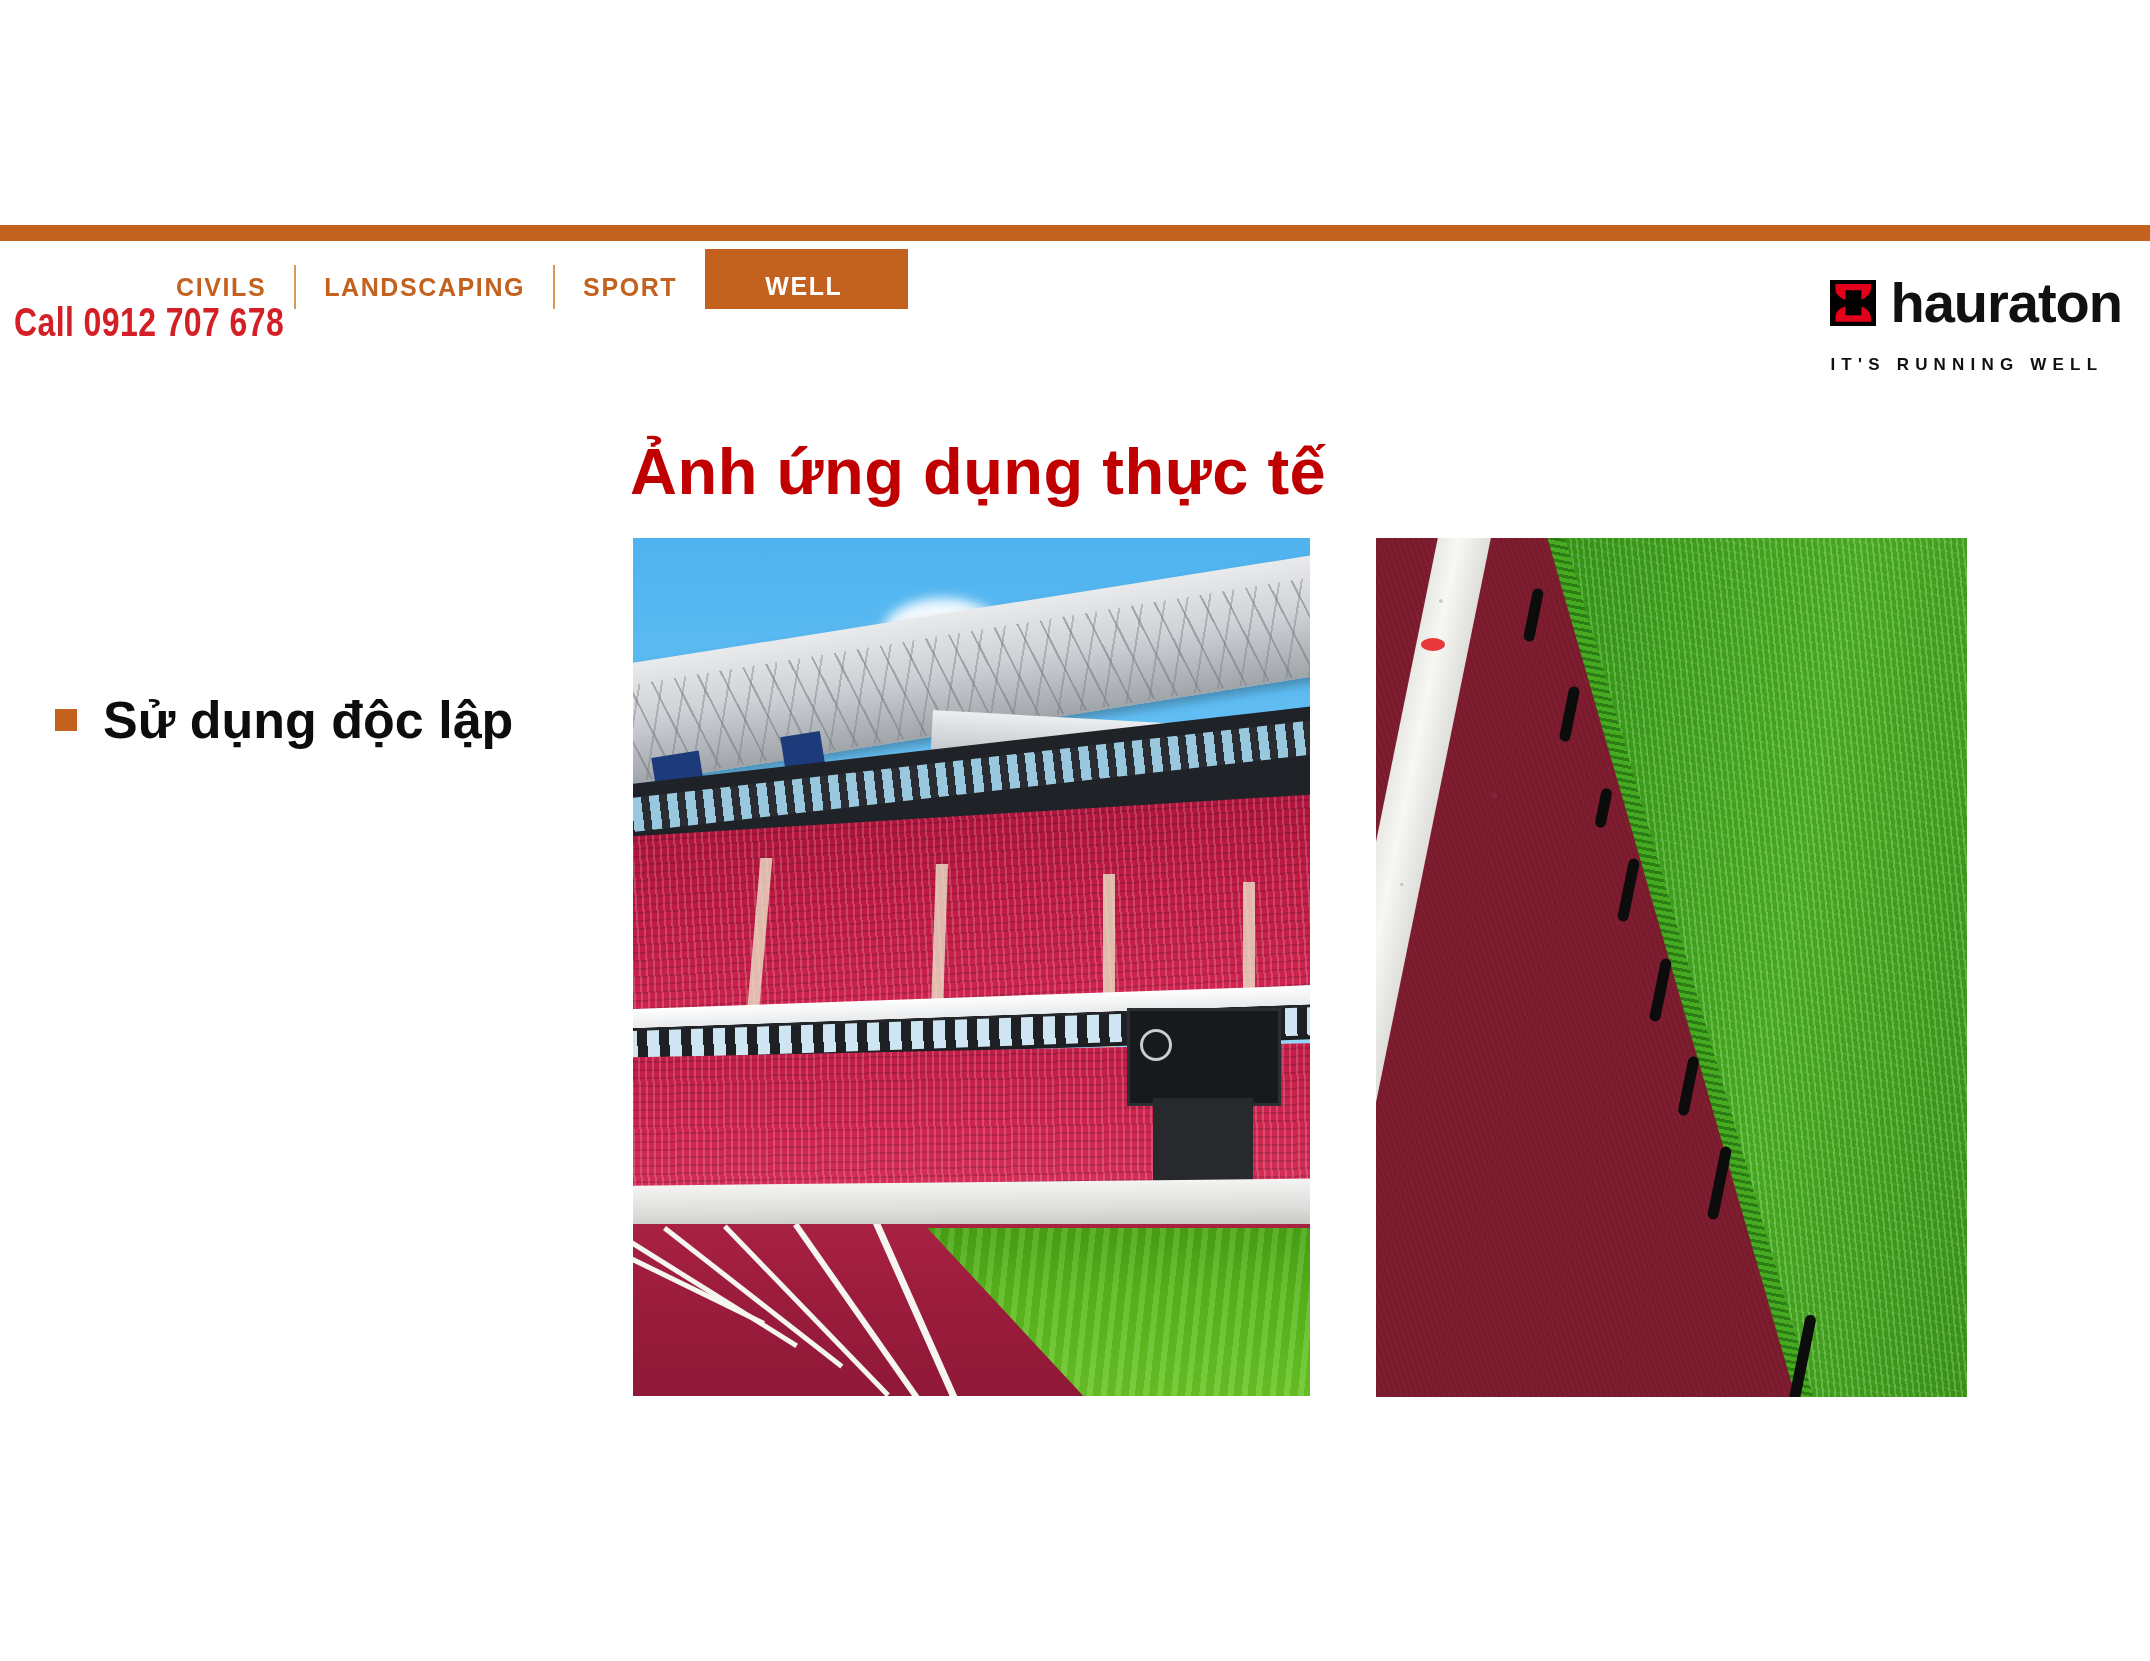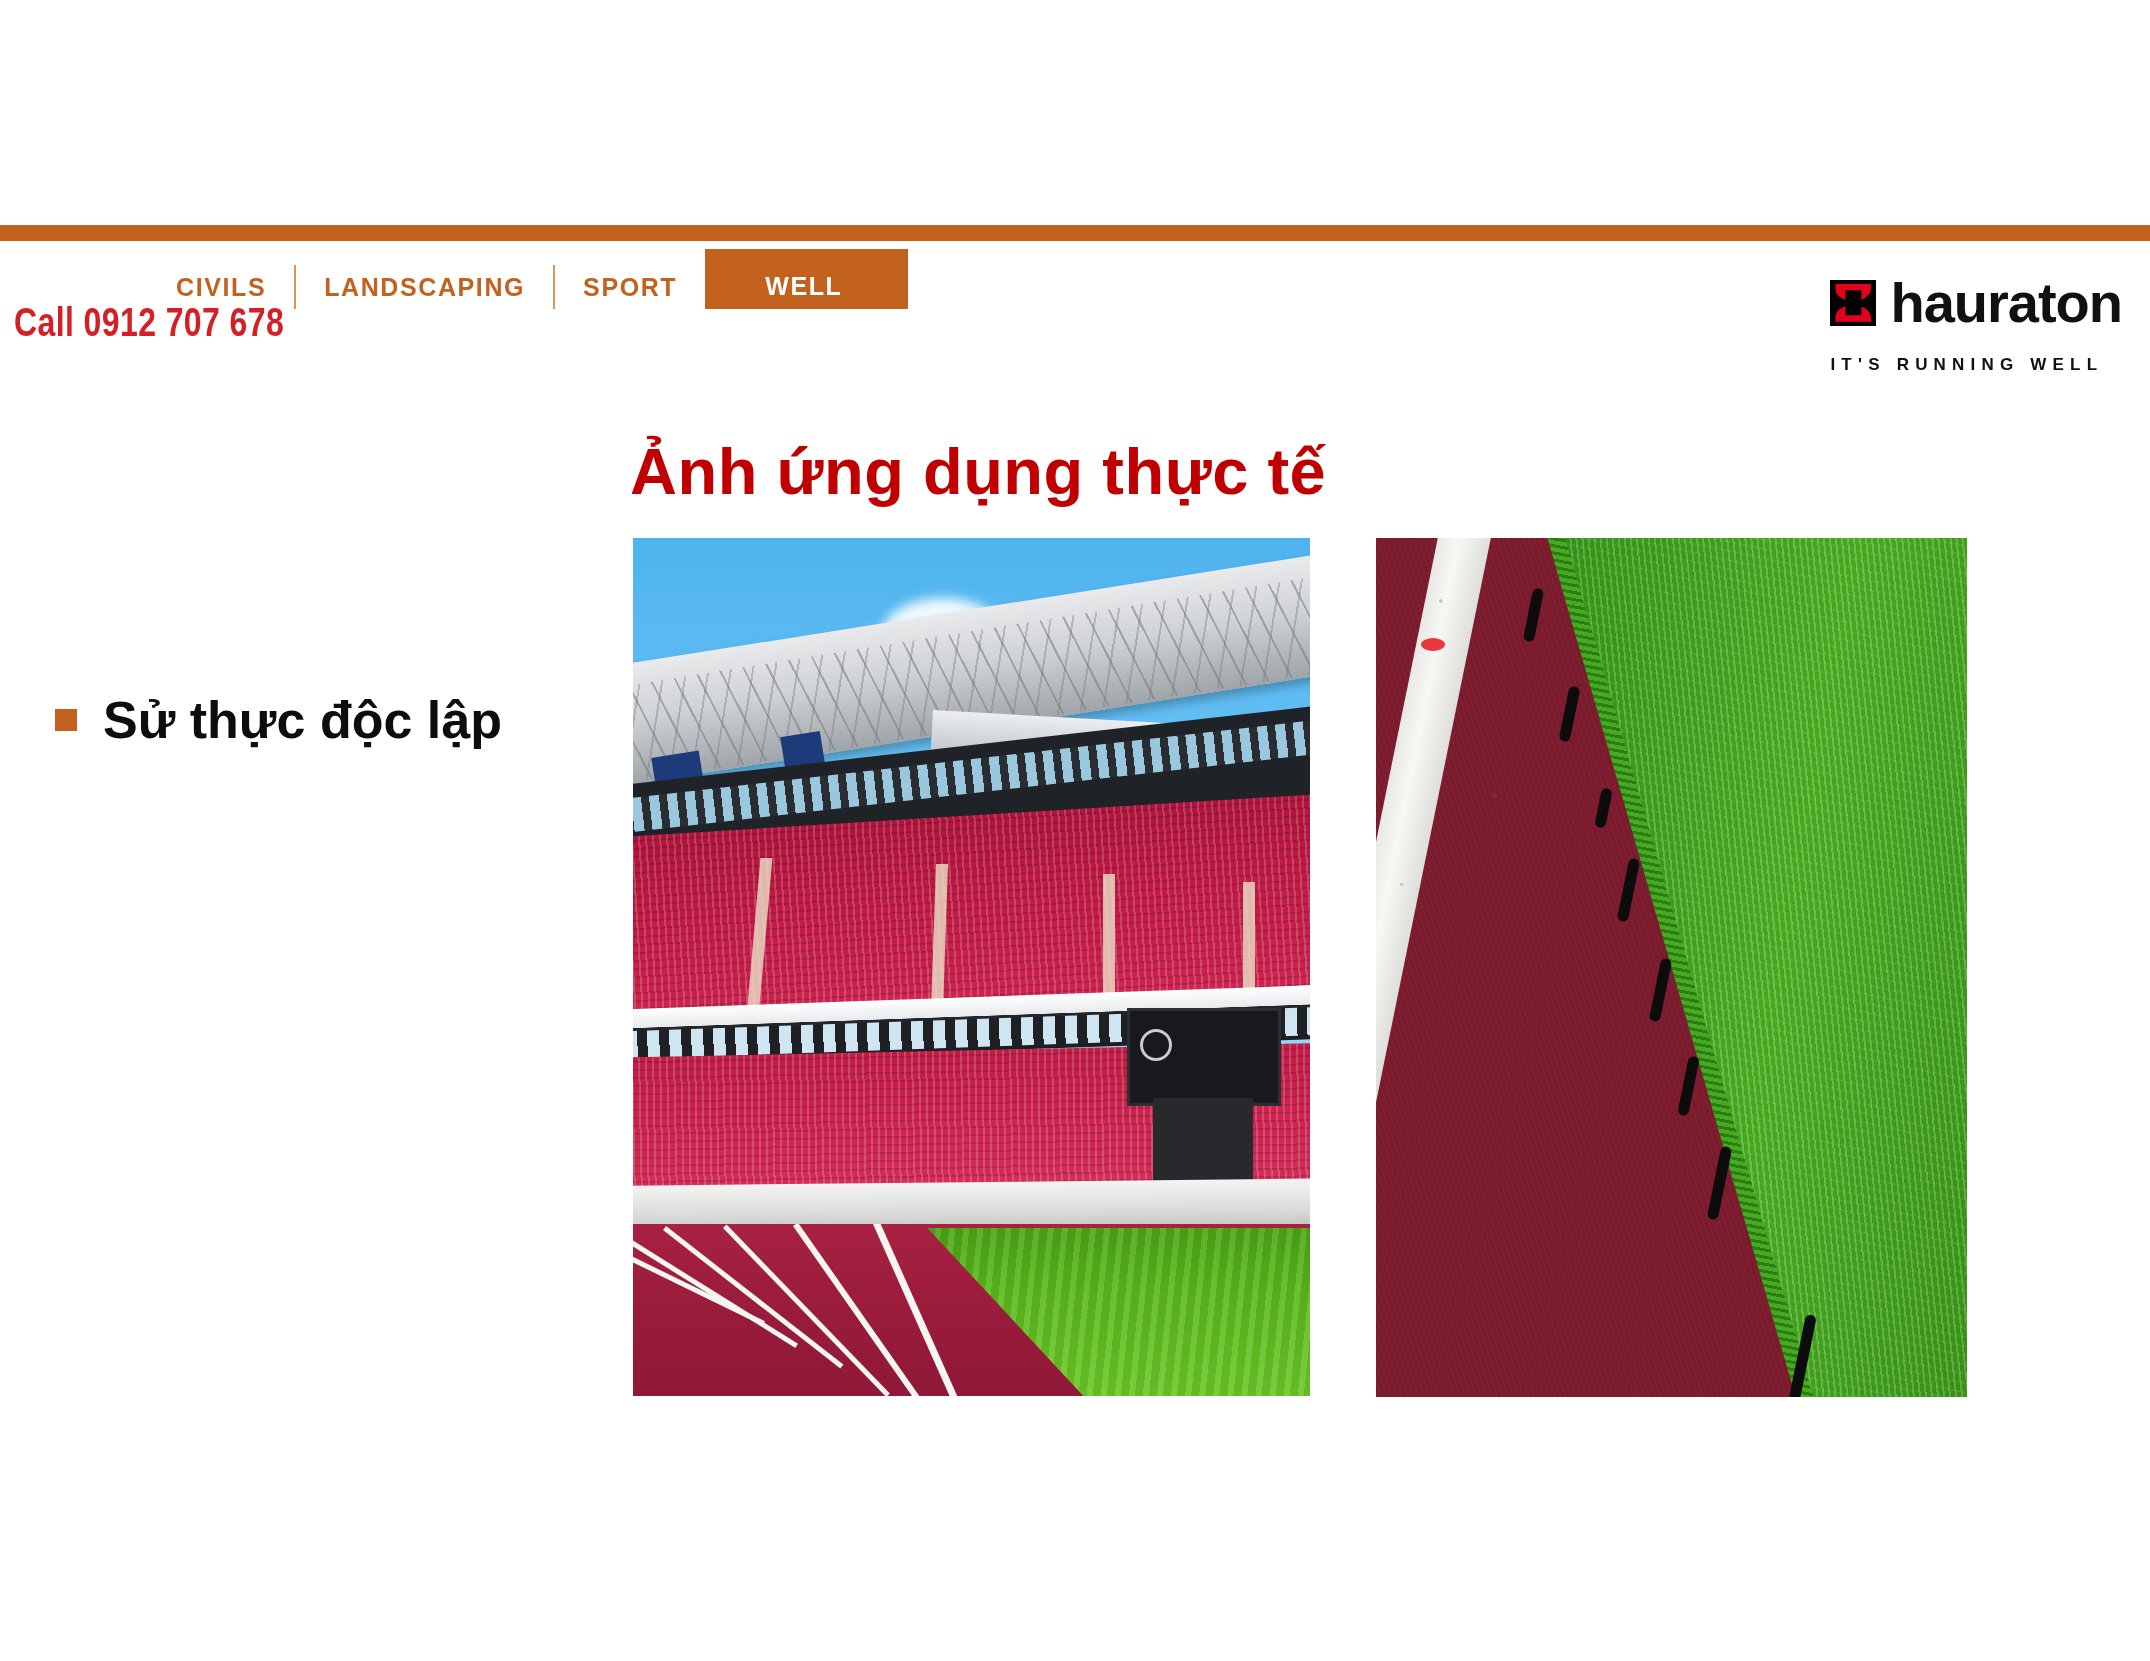--- a/index.html
+++ b/index.html
@@ -505,21 +505,21 @@
     <div class="logo-mark"></div>
     <div class="logo-word">hauraton</div>
   </div>
   <div class="logo-tag">IT'S RUNNING WELL</div>
 </div>
 
 <div class="slide-title">Ảnh ứng dụng thực tế</div>
 
 <div class="bullet-row">
   <span class="bullet-marker"></span>
-  <span class="bullet-text">Sử thực độc lập</span>
+  <span class="bullet-text">Sử dụng độc lập</span>
 </div>
 
 <div class="photo photo-stadium">
   <div class="sky"></div>
   <div class="cloud c1"></div>
   <div class="cloud c2"></div>
   <div class="cloud c3"></div>
   <div class="cloud c4"></div>
 
   <div class="roof"></div>

